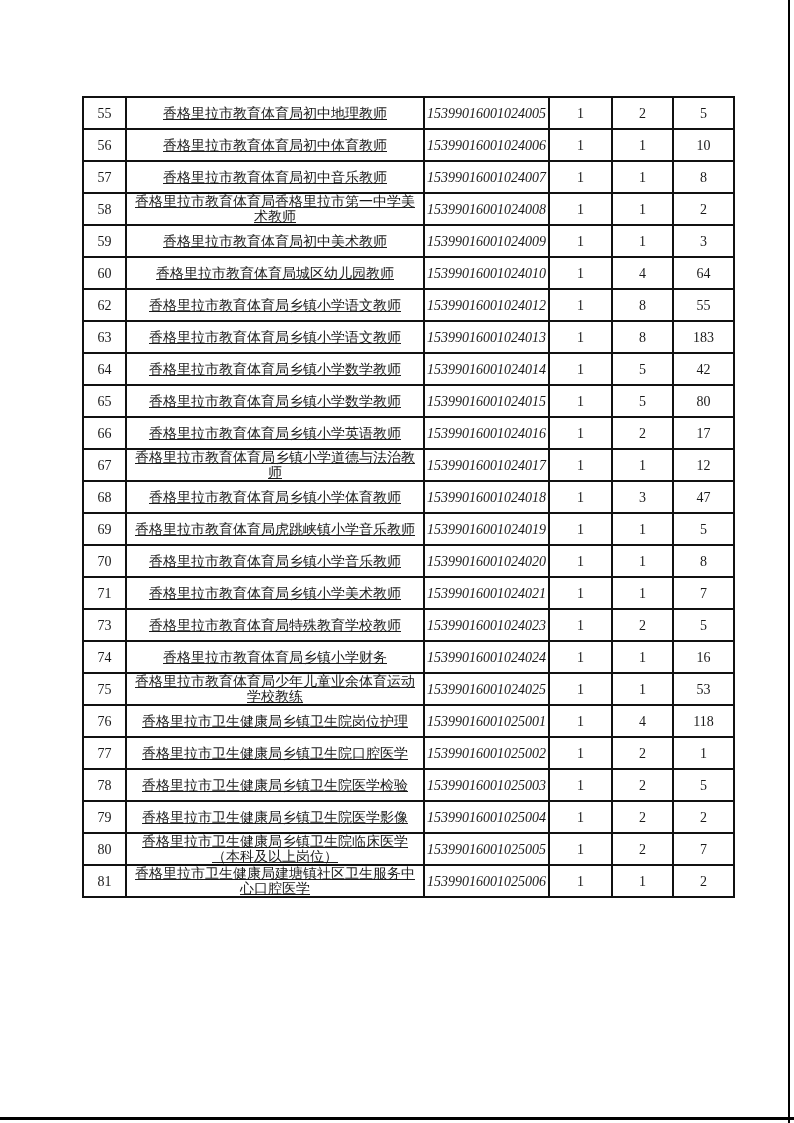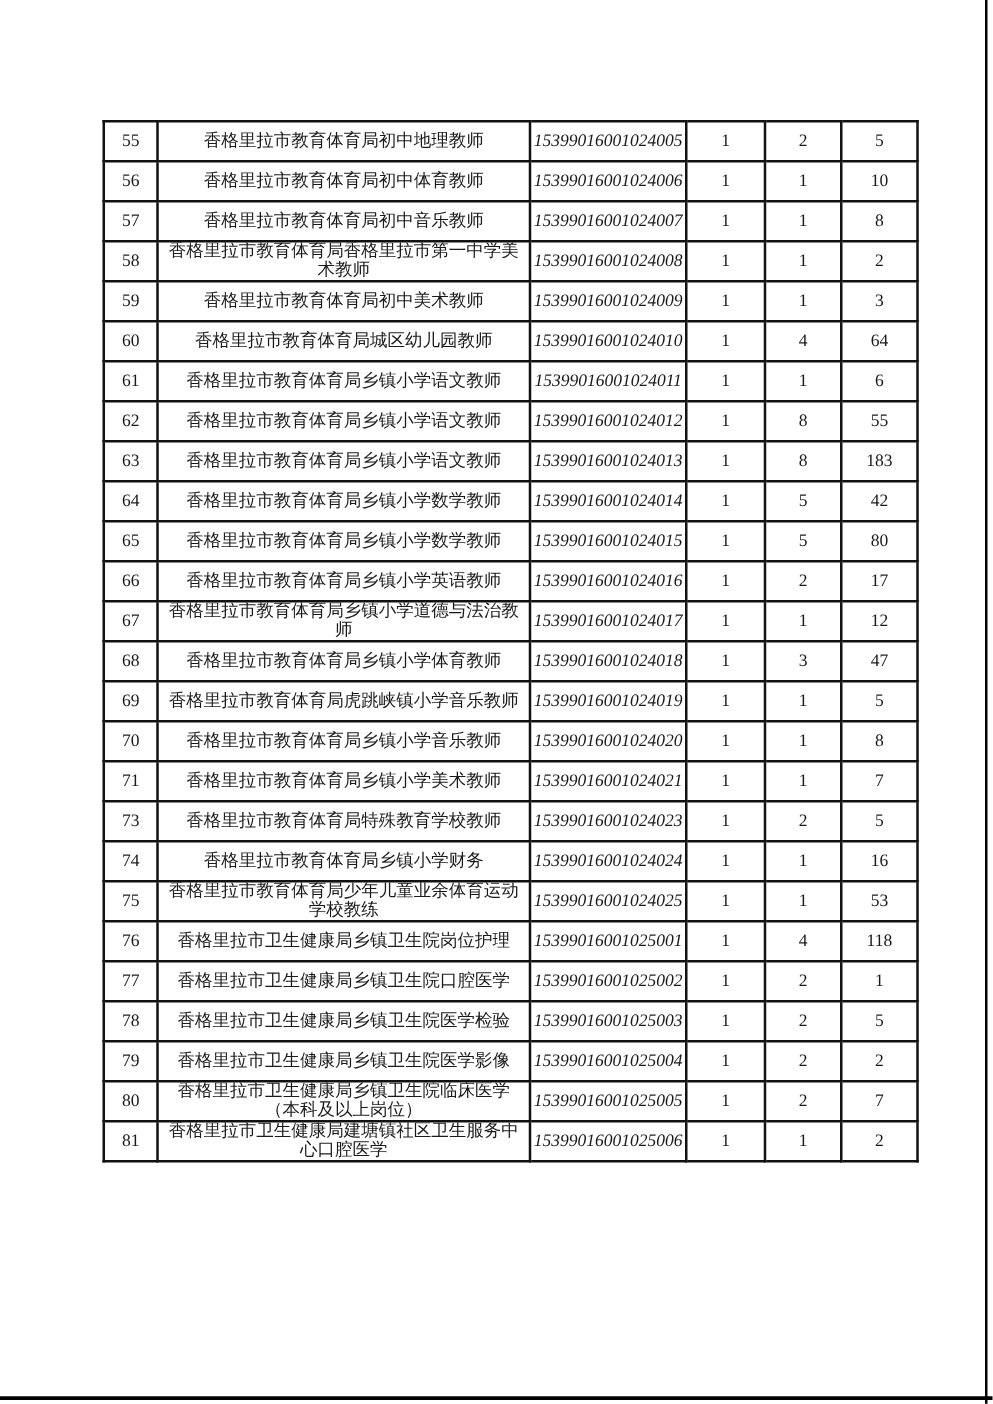--- a/index.html
+++ b/index.html
@@ -43,21 +43,21 @@
     border: 2px solid #111111;
     text-align: center;
     vertical-align: middle;
     height: 30px;
     padding: 0 2px;
     font-size: 14px;
     line-height: 15px;
     overflow: hidden;
   }
   td.c-seq  { font-size: 14px; }
-  td.c-name { font-size: 13.5px; }
+  td.c-name { font-size: 13.5px; text-decoration: underline; }
   td.c-code { font-size: 14px; white-space: nowrap; font-style: italic; }
   td.c-num  { font-size: 14px; }
 </style>
 </head>
 <body>
 
 <div class="page-edge-right"></div>
 <div class="page-edge-bottom"></div>
 
 <table class="position-table">
@@ -112,28 +112,20 @@
   </tr>
       <tr>
     <td class="c-seq">60</td>
     <td class="c-name">香格里拉市教育体育局城区幼儿园教师</td>
     <td class="c-code">15399016001024010</td>
     <td class="c-num">1</td>
     <td class="c-num">4</td>
     <td class="c-num">64</td>
   </tr>
       <tr>
-    <td class="c-seq">61</td>
-    <td class="c-name">香格里拉市教育体育局乡镇小学语文教师</td>
-    <td class="c-code">15399016001024011</td>
-    <td class="c-num">1</td>
-    <td class="c-num">1</td>
-    <td class="c-num">6</td>
-  </tr>
-      <tr>
     <td class="c-seq">62</td>
     <td class="c-name">香格里拉市教育体育局乡镇小学语文教师</td>
     <td class="c-code">15399016001024012</td>
     <td class="c-num">1</td>
     <td class="c-num">8</td>
     <td class="c-num">55</td>
   </tr>
       <tr>
     <td class="c-seq">63</td>
     <td class="c-name">香格里拉市教育体育局乡镇小学语文教师</td>

